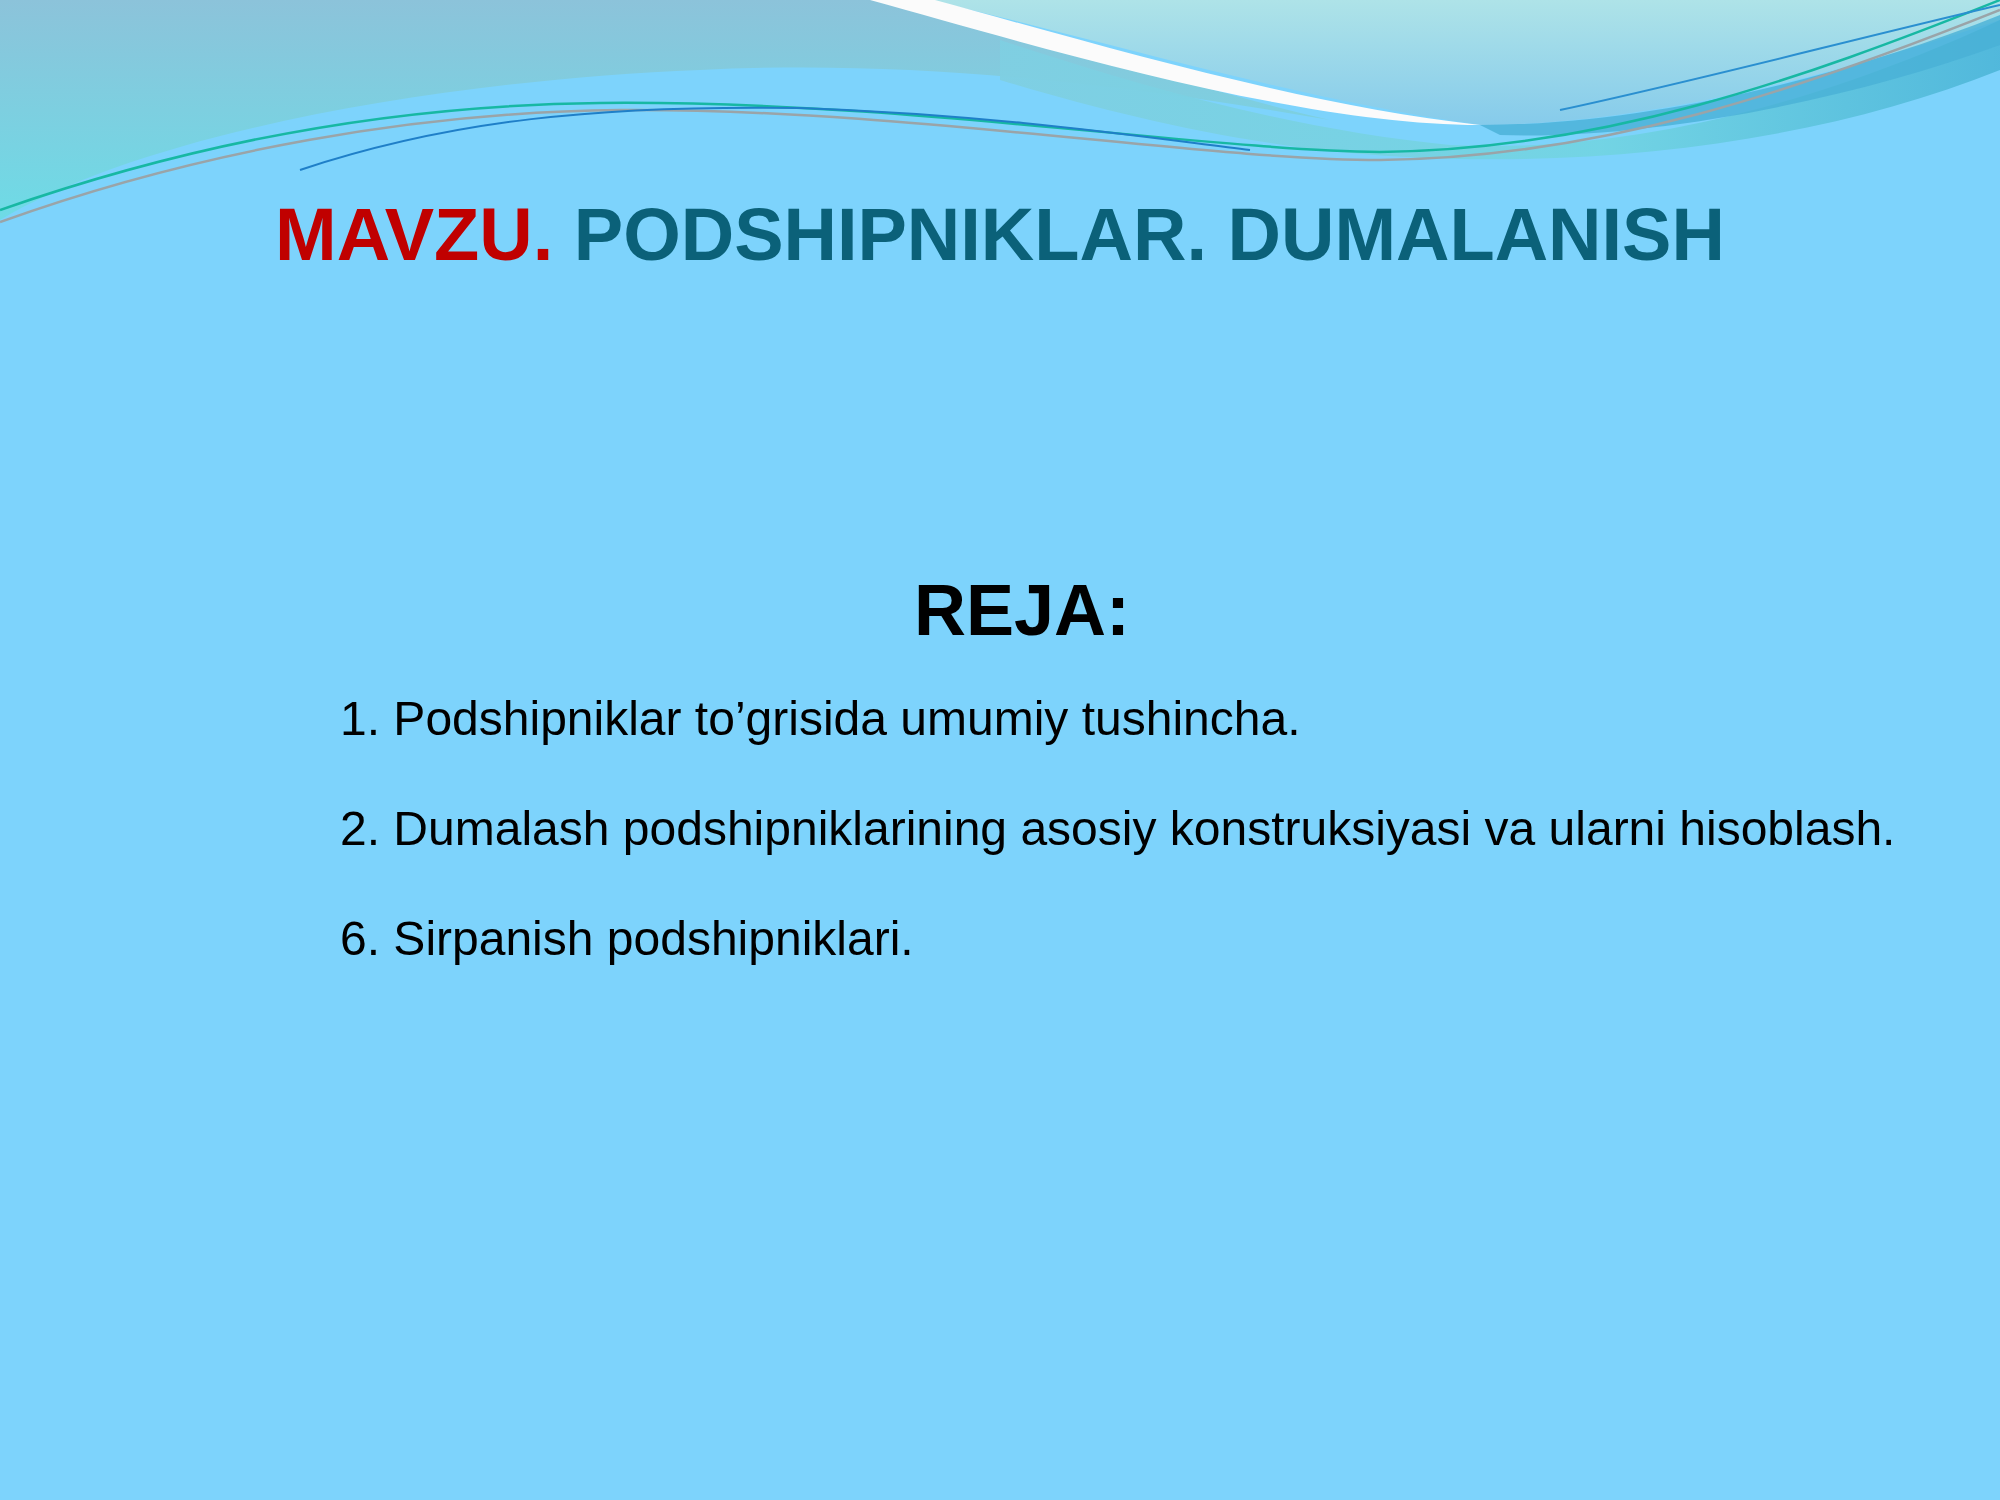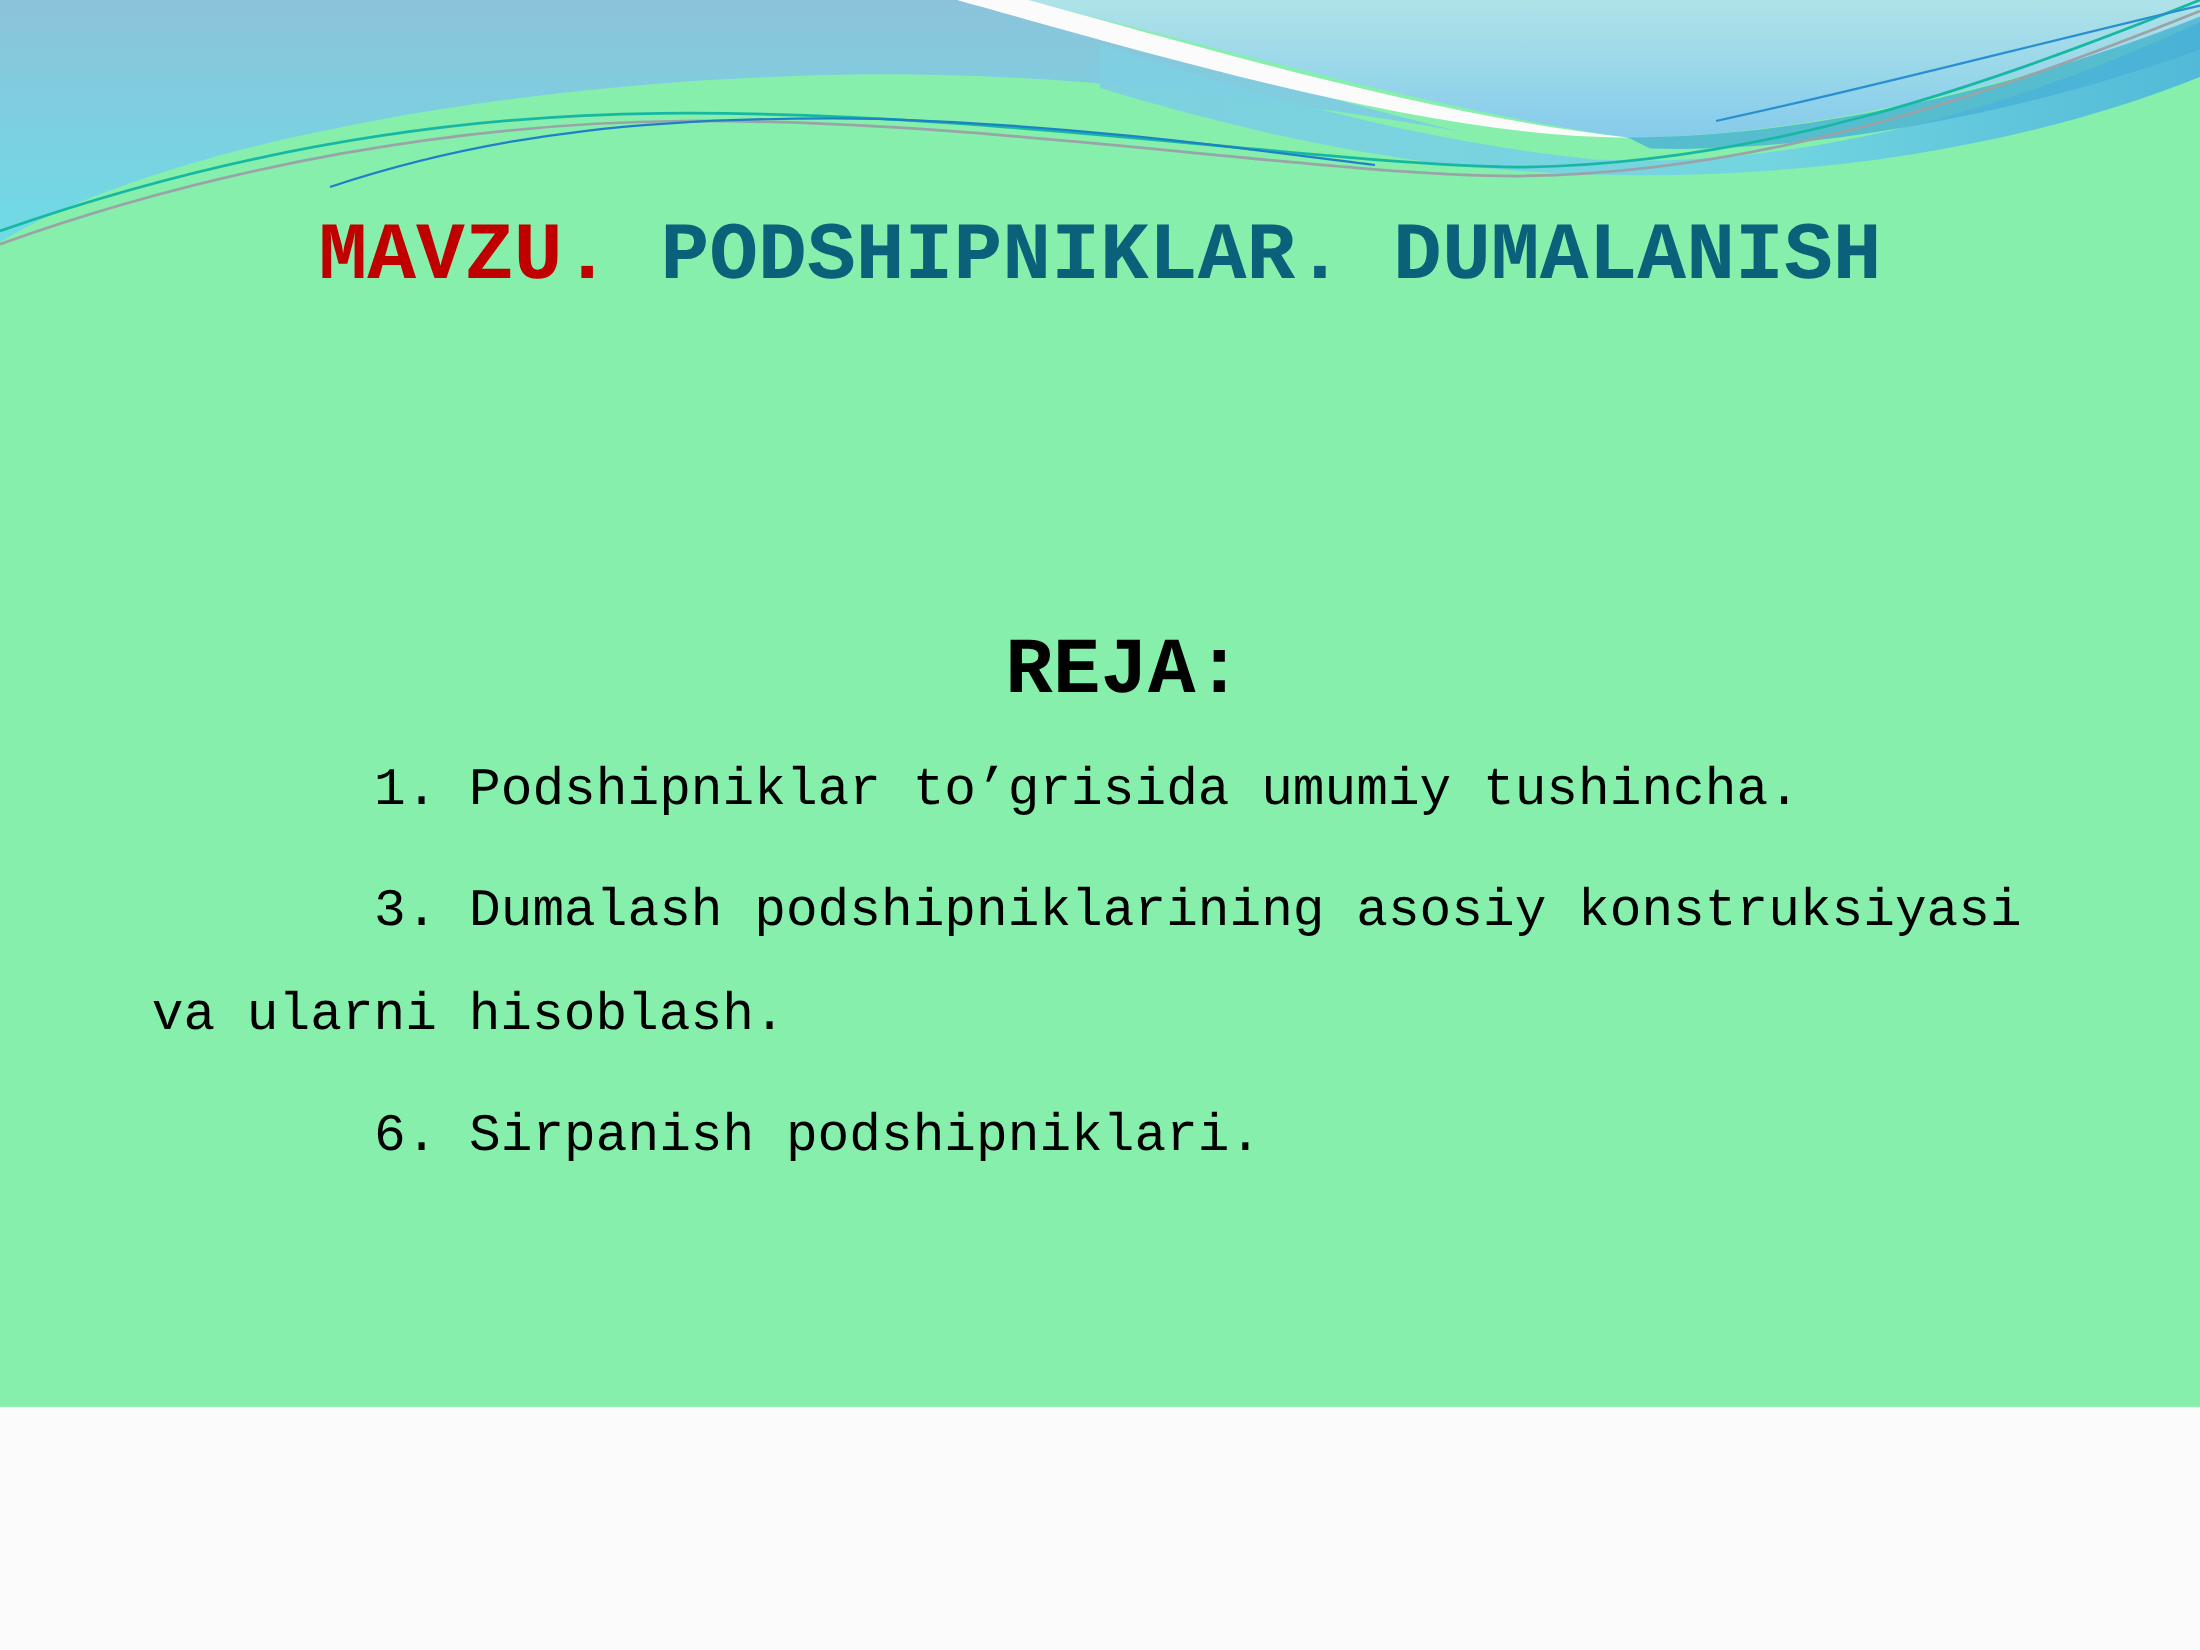--- a/index.html
+++ b/index.html
@@ -6,24 +6,24 @@
     margin: 0;
     padding: 0;
     width: 2000px;
     height: 1500px;
     overflow: hidden;
     background: #fbfbfb;
   }
   .slide {
     position: relative;
     width: 2000px;
-    height: 1279px;
-    background: #86efac;
+    height: 1500px;
+    background: #7dd3fc;
     overflow: hidden;
-    font-family: Liberation Mono, monospace;
+    font-family: Liberation Sans, sans-serif;
   }
   .wave-header {
     position: absolute;
     left: 0;
     top: 0;
     width: 2000px;
     height: 240px;
   }
   .title-block {
     position: absolute;
@@ -108,17 +108,17 @@
   </svg>
 
   <div class="title-block">
     <span class="title-line"><span class="accent">MAVZU.</span> <span>PODSHIPNIKLAR. DUMALANISH</span></span>
   </div>
 
   <div class="plan-heading">REJA:</div>
 
   <div class="plan-list">
     <p class="plan-item">1. Podshipniklar to’grisida umumiy tushincha.</p>
-    <p class="plan-item">3. Dumalash podshipniklarining asosiy konstruksiyasi va ularni hisoblash.</p>
+    <p class="plan-item">2. Dumalash podshipniklarining asosiy konstruksiyasi va ularni hisoblash.</p>
     <p class="plan-item">6. Sirpanish podshipniklari.</p>
   </div>
 
 </div>
 
 </body></html>

